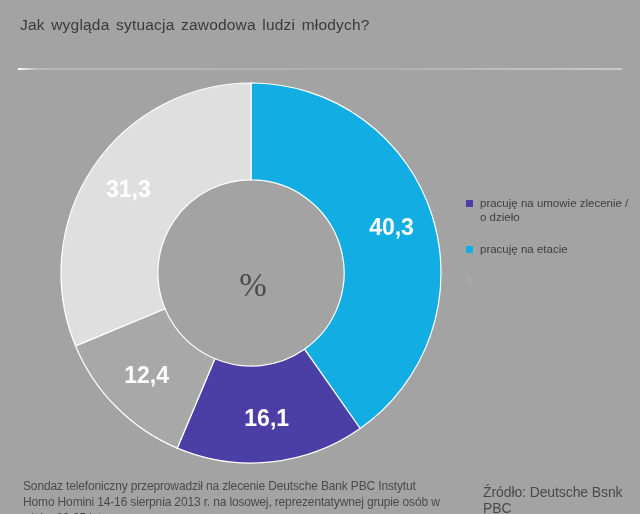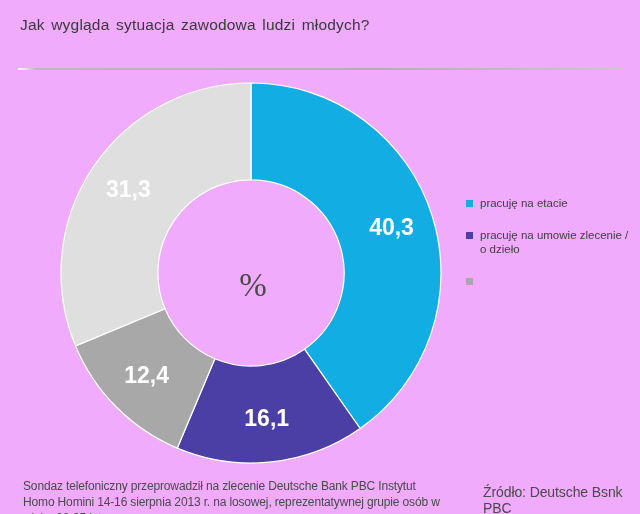--- a/index.html
+++ b/index.html
@@ -7,21 +7,21 @@
     padding: 0;
     background: #ffffff;
   }
   body {
     font-family: "Liberation Sans", sans-serif;
   }
   #slide {
     position: relative;
     width: 640px;
     height: 514px;
-    background: #f0abfc;
+    background: #a3a3a3;
     overflow: hidden;
     box-sizing: border-box;
   }
   
   #title {
     position: absolute;
     left: 20px;
     top: 16px;
     width: 600px;
     font-size: 15.5px;
@@ -145,26 +145,26 @@
           <text x="70.42315541792532" y="111.20106560411736" class="slice-label">31,3</text>
         </g>
     </svg>
     <div id="center-percent">
       <span>%</span>
     </div>
   </div>
 
   <div id="legend">
       <div class="legend-item">
+        <span class="legend-swatch" style="background: rgb(75, 63, 165);"></span>
+        <span class="legend-label">pracuję na umowie zlecenie / o dzieło</span>
+      </div>
+      <div class="legend-item">
         <span class="legend-swatch" style="background: rgb(18, 174, 227);"></span>
         <span class="legend-label">pracuję na etacie</span>
-      </div>
-      <div class="legend-item">
-        <span class="legend-swatch" style="background: rgb(75, 63, 165);"></span>
-        <span class="legend-label">pracuję na umowie zlecenie / o dzieło</span>
       </div>
       <div class="legend-item">
         <span class="legend-swatch" style="background: rgb(168, 168, 168);"></span>
       </div>
     </div>
 
   <div id="footer-note">Sondaz telefoniczny przeprowadził na zlecenie Deutsche Bank PBC Instytut Homo Homini 14-16 sierpnia 2013 r. na losowej, reprezentatywnej grupie osób w wieku 20-35 lat</div>
   <div id="footer-source">Źródło: Deutsche Bsnk PBC</div>
 
 </div>

